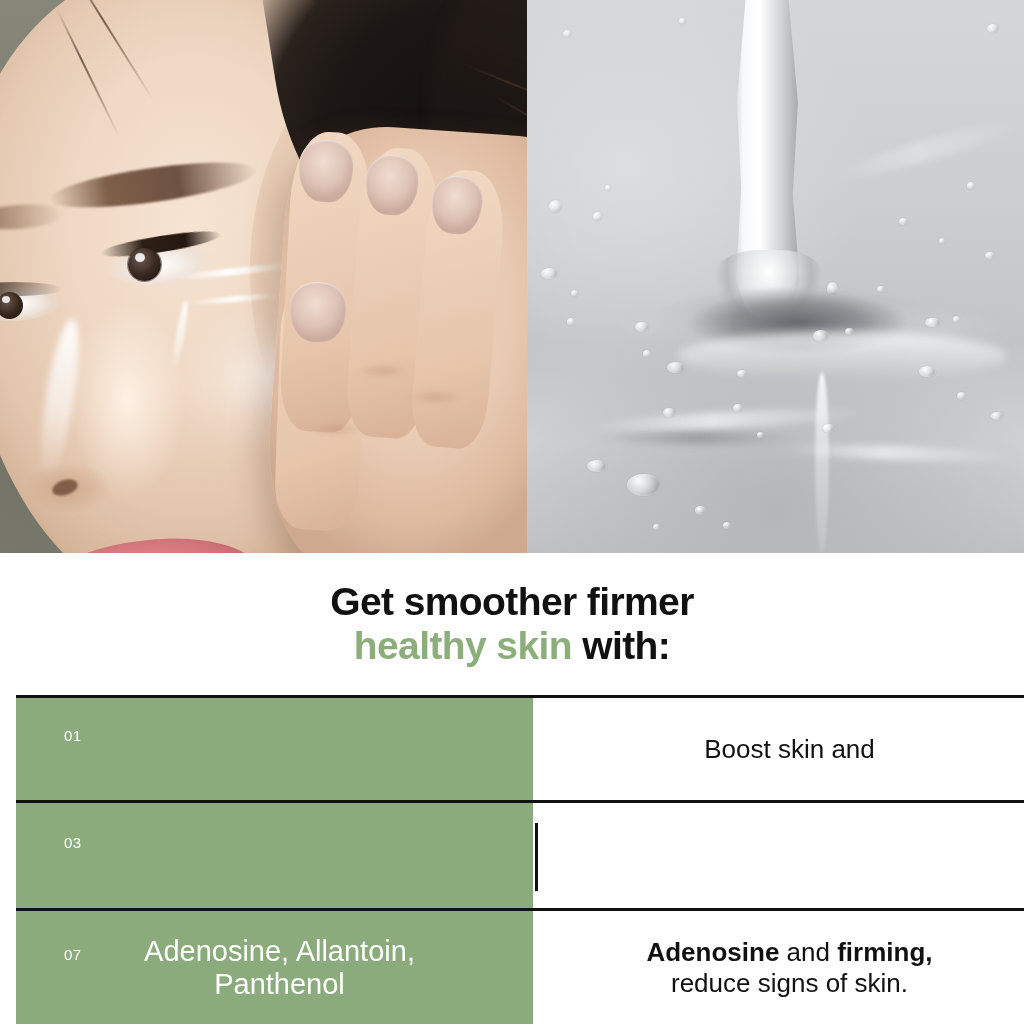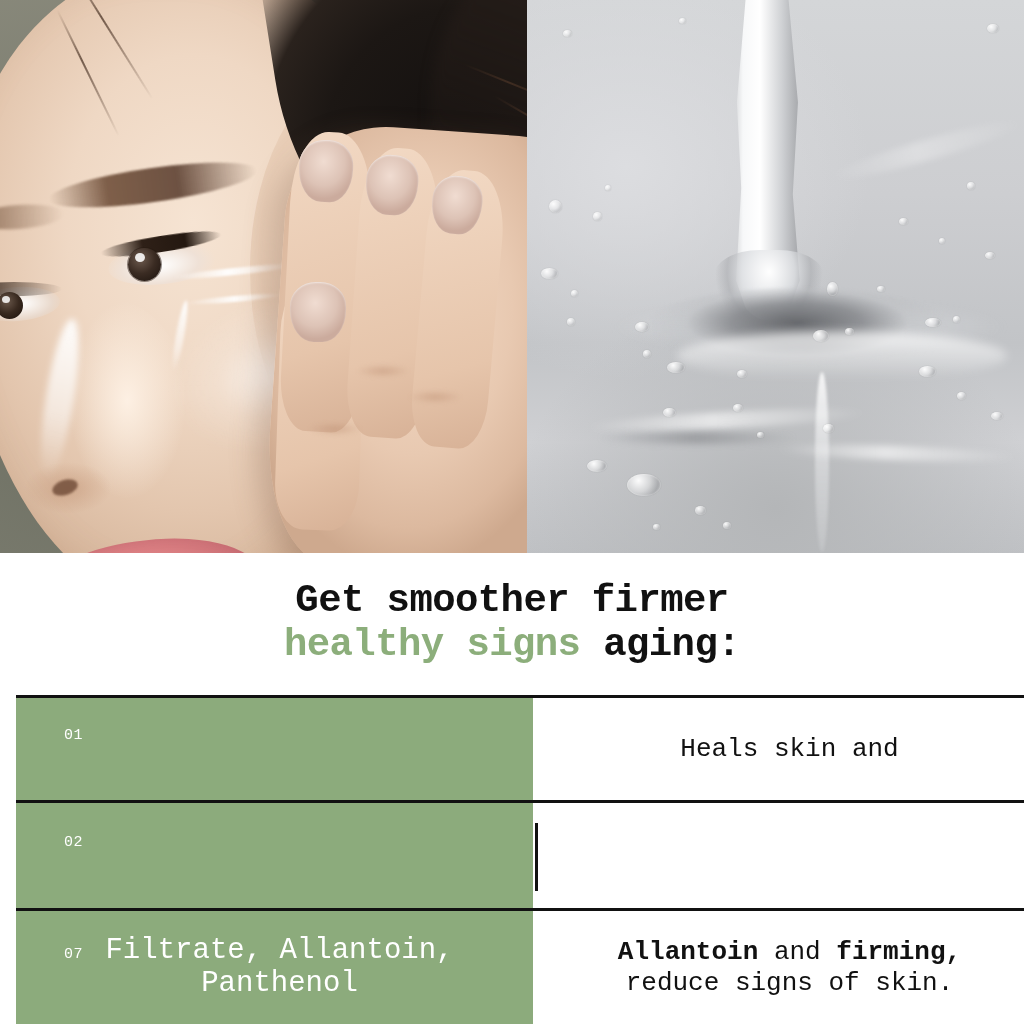--- a/index.html
+++ b/index.html
@@ -1,21 +1,21 @@
 <!DOCTYPE html>
 <html><head>
 <meta charset="utf-8">
 <style>
   html,body{margin:0;padding:0;background:#fff;}
   body{
     width:1024px;height:1024px;overflow:hidden;
     font-family:"Liberation Sans","DejaVu Sans",sans-serif;
     -webkit-font-smoothing:antialiased;
   }
-  .page{position:relative;width:1024px;height:1024px;background:#fff;font-family:Liberation Mono, monospace;}
+  .page{position:relative;width:1024px;height:1024px;background:#fff;}
 
   
   .hero{position:absolute;left:0;top:0;width:1024px;height:553px;display:flex;overflow:hidden;background:#000;}
   .photo{position:relative;overflow:hidden;}
   .photo-left{width:527px;height:553px;background:#7b7c6e;}
   .photo-right{width:497px;height:553px;background:#c9cacb;}
 
   
   .bg-wall{position:absolute;inset:0;
     background:
@@ -280,54 +280,54 @@
       <div class="bubble" style="left:40px;top:318px;width:8px;height:8px;"></div>
       <div class="bubble" style="left:152px;top:18px;width:7px;height:6px;"></div>
       <div class="bubble" style="left:36px;top:30px;width:9px;height:7px;"></div>
       <div class="bubble" style="left:460px;top:24px;width:12px;height:9px;"></div>
 
     </div>
   </div>
 
   <div class="headline">
     <div class="hl-line">Get smoother firmer</div>
-    <div class="hl-line"><span class="hl-green">healthy signs</span><span> aging:</span></div>
+    <div class="hl-line"><span class="hl-green">healthy skin</span><span> with:</span></div>
   </div>
 
   <div class="table">
 
     <div class="row r-1">
       <div class="cell-left">
         <span class="idx">01</span>
       </div>
       <div class="vdiv" style="top:18px;height:68px;"></div>
       <div class="cell-right">
         <div class="ben">
-          <span class="l1">Heals skin and</span>
+          <span class="l1">Boost skin and</span>
         </div>
       </div>
     </div>
 
     <div class="row r-2">
       <div class="cell-left">
-        <span class="idx">02</span>
+        <span class="idx">03</span>
       </div>
       <div class="vdiv" style="top:20px;height:68px;"></div>
     </div>
 
     <div class="row r-3">
       <div class="cell-left">
         <span class="idx">07</span>
         <div class="ing">
-          <span class="one">Filtrate, Allantoin, Panthenol</span>
+          <span class="one">Adenosine, Allantoin, Panthenol</span>
         </div>
       </div>
       <div class="vdiv" style="top:20px;height:70px;"></div>
       <div class="cell-right">
         <div class="ben">
-          <span class="l1"><b>Allantoin</b><span> and </span><b>firming,</b></span>
+          <span class="l1"><b>Adenosine</b><span> and </span><b>firming,</b></span>
           <span class="l2">reduce signs of skin.</span>
         </div>
       </div>
     </div>
 
   </div>
 </div>
 
 </body></html>

